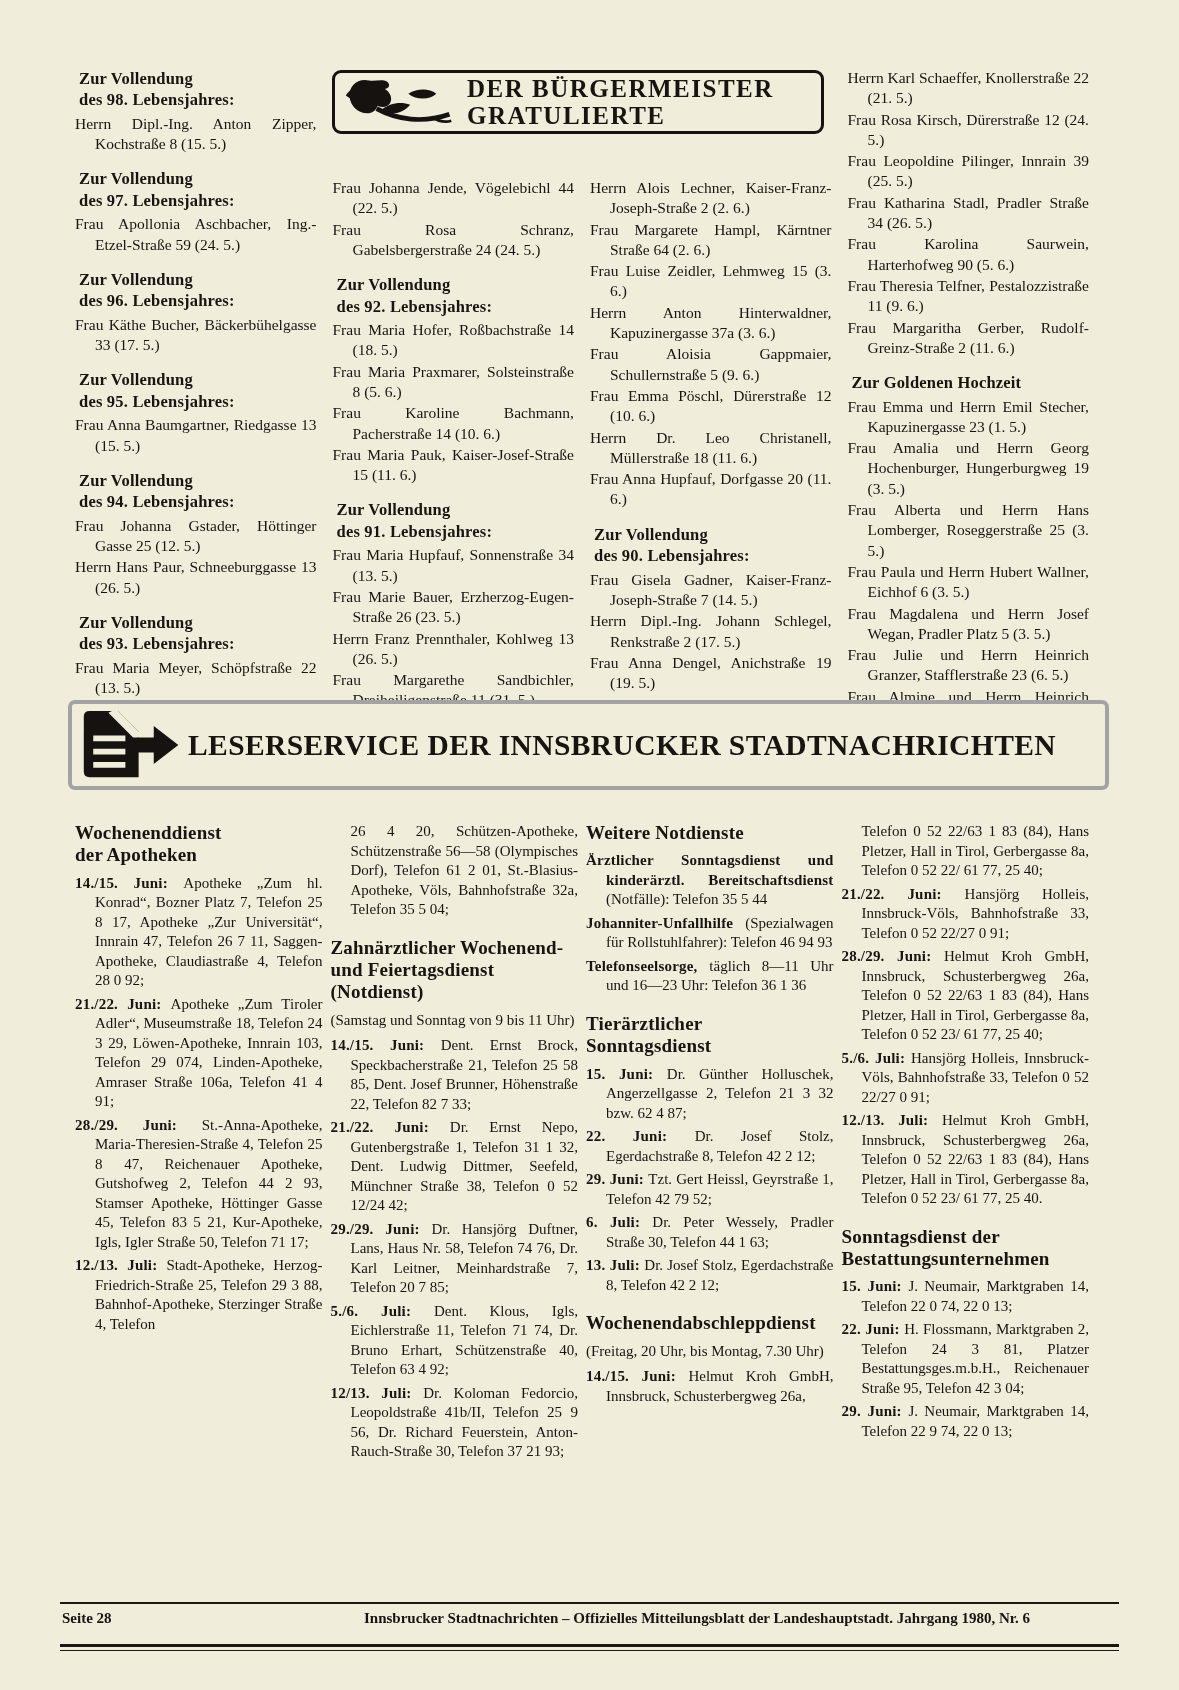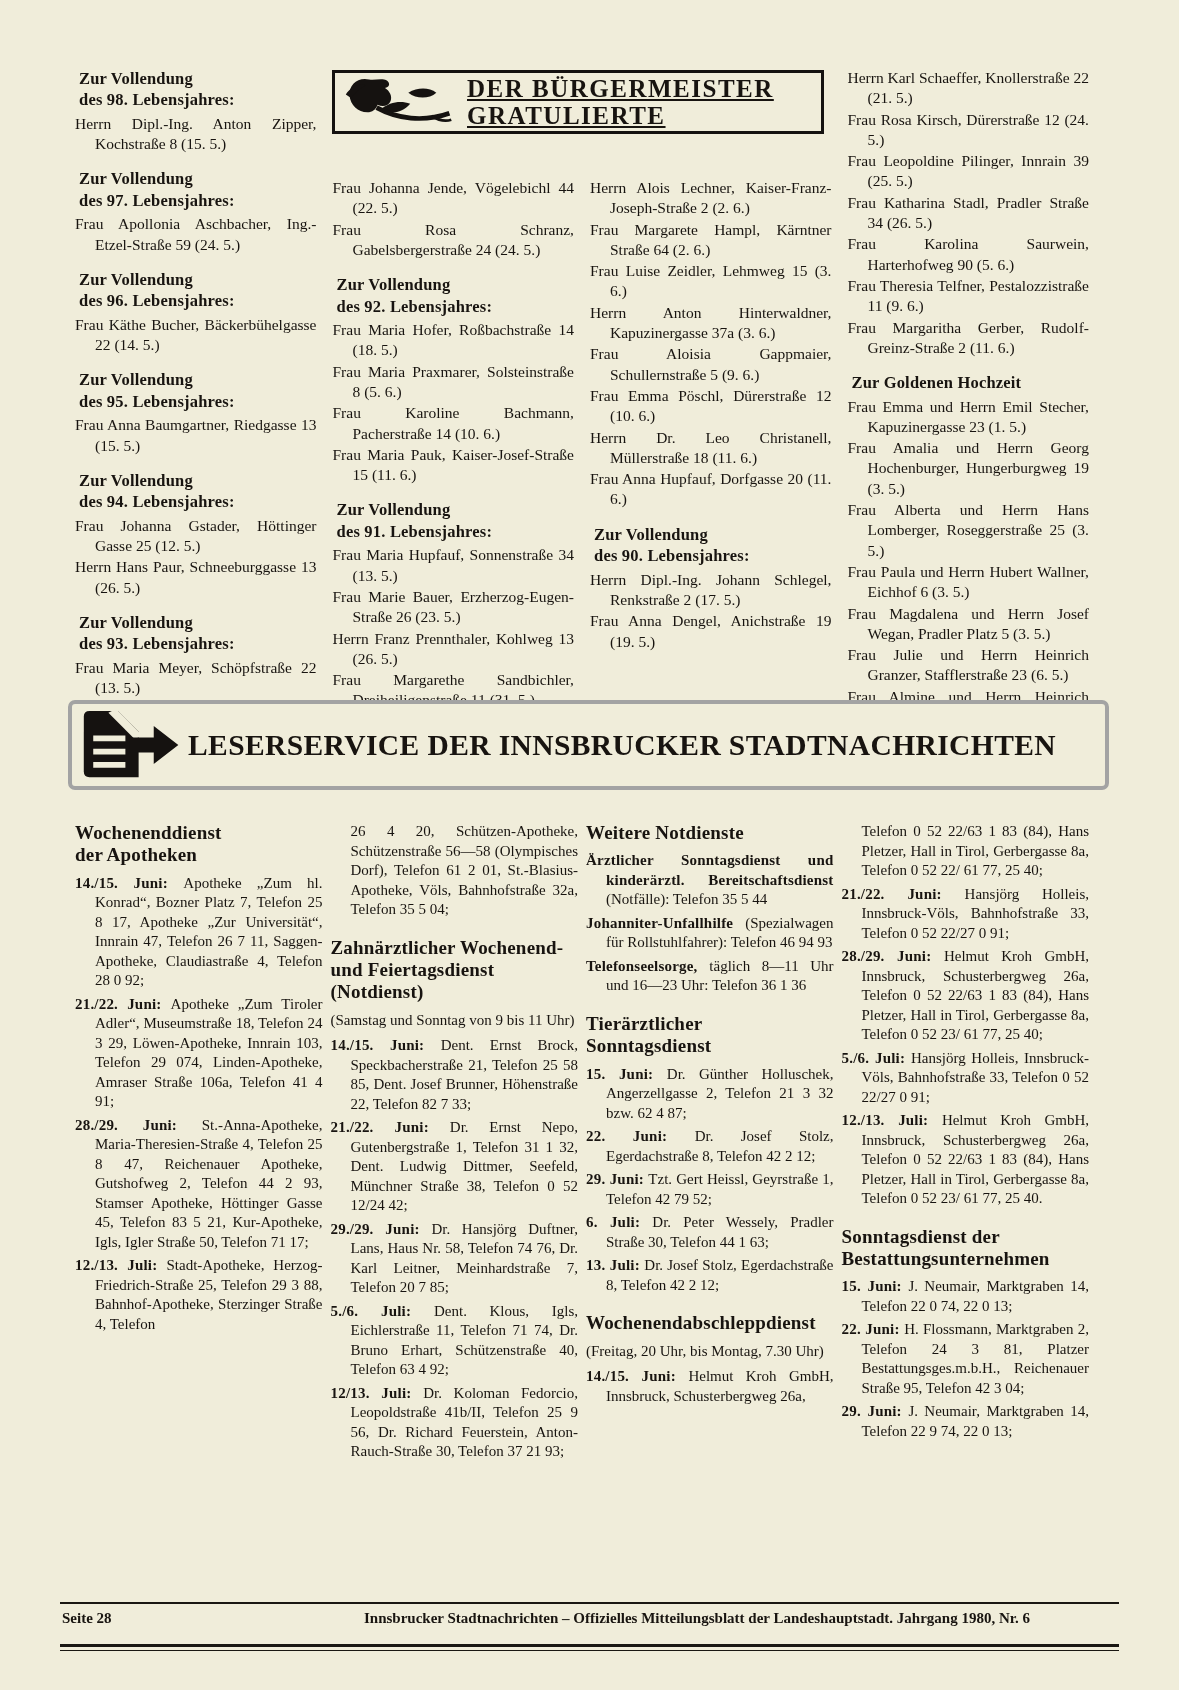--- a/index.html
+++ b/index.html
@@ -24,24 +24,23 @@
     margin:0 0 3px 4px; font-size:16.5px; line-height:1.3;
     white-space:pre-line; letter-spacing:.2px;
   }
   .entry{
     margin:0 0 1px 0; font-size:15.5px; line-height:1.31;
     text-align:justify; padding-left:20px; text-indent:-20px;
   }
 
   .banner-grat{
     position:absolute; top:2px; left:257px; width:492px; height:64px;
-    border:3.5px solid #151210; border-radius:0;
-    display:flex; align-items:center; gap:12px; padding:2px 10px 2px 8px;
+    border:3.5px solid #151210; border-radius:9px;
+    display:flex; align-items:flex-start; gap:12px; padding:2px 10px 2px 8px;
     background:var(--paper);
-    text-decoration:underline;
   }
   .banner-grat .btext{
     font-weight:bold; font-size:25px; line-height:1.08; letter-spacing:1.5px;
   }
 
   
   .banner-leser{
     position:absolute; top:700px; left:68px; width:1041px; height:90px;
     border:4px solid #a3a3a3; border-radius:7px;
     display:flex; align-items:center; gap:4px; padding:4px 8px;
@@ -98,21 +97,21 @@
         <p class="entry">Herrn Dipl.-Ing. Anton Zipper, Kochstraße 8 (15. 5.)</p>
       </div>
       <div class="block">
         <h3>Zur Vollendung
 des 97. Lebensjahres:</h3>
         <p class="entry">Frau Apollonia Aschbacher, Ing.-Etzel-Straße 59 (24. 5.)</p>
       </div>
       <div class="block">
         <h3>Zur Vollendung
 des 96. Lebensjahres:</h3>
-        <p class="entry">Frau Käthe Bucher, Bäckerbühelgasse 22 (14. 5.)</p>
+        <p class="entry">Frau Käthe Bucher, Bäckerbühelgasse 33 (17. 5.)</p>
       </div>
       <div class="block">
         <h3>Zur Vollendung
 des 95. Lebensjahres:</h3>
         <p class="entry">Frau Anna Baumgartner, Riedgasse 13 (15. 5.)</p>
       </div>
       <div class="block">
         <h3>Zur Vollendung
 des 94. Lebensjahres:</h3>
         <p class="entry">Frau Johanna Gstader, Höttinger Gasse 25 (12. 5.)</p>
@@ -153,20 +152,21 @@
         <p class="entry">Frau Luise Zeidler, Lehmweg 15 (3. 6.)</p>
         <p class="entry">Herrn Anton Hinterwaldner, Kapuzinergasse 37a (3. 6.)</p>
         <p class="entry">Frau Aloisia Gappmaier, Schullernstraße 5 (9. 6.)</p>
         <p class="entry">Frau Emma Pöschl, Dürerstraße 12 (10. 6.)</p>
         <p class="entry">Herrn Dr. Leo Christanell, Müllerstraße 18 (11. 6.)</p>
         <p class="entry">Frau Anna Hupfauf, Dorfgasse 20 (11. 6.)</p>
       </div>
       <div class="block">
         <h3>Zur Vollendung
 des 90. Lebensjahres:</h3>
+        <p class="entry">Frau Gisela Gadner, Kaiser-Franz-Joseph-Straße 7 (14. 5.)</p>
         <p class="entry">Herrn Dipl.-Ing. Johann Schlegel, Renkstraße 2 (17. 5.)</p>
         <p class="entry">Frau Anna Dengel, Anichstraße 19 (19. 5.)</p>
       </div>
     </div>
   <div class="gcol">
       <div class="block">
         <p class="entry">Herrn Karl Schaeffer, Knollerstraße 22 (21. 5.)</p>
         <p class="entry">Frau Rosa Kirsch, Dürerstraße 12 (24. 5.)</p>
         <p class="entry">Frau Leopoldine Pilinger, Innrain 39 (25. 5.)</p>
         <p class="entry">Frau Katharina Stadl, Pradler Straße 34 (26. 5.)</p>

